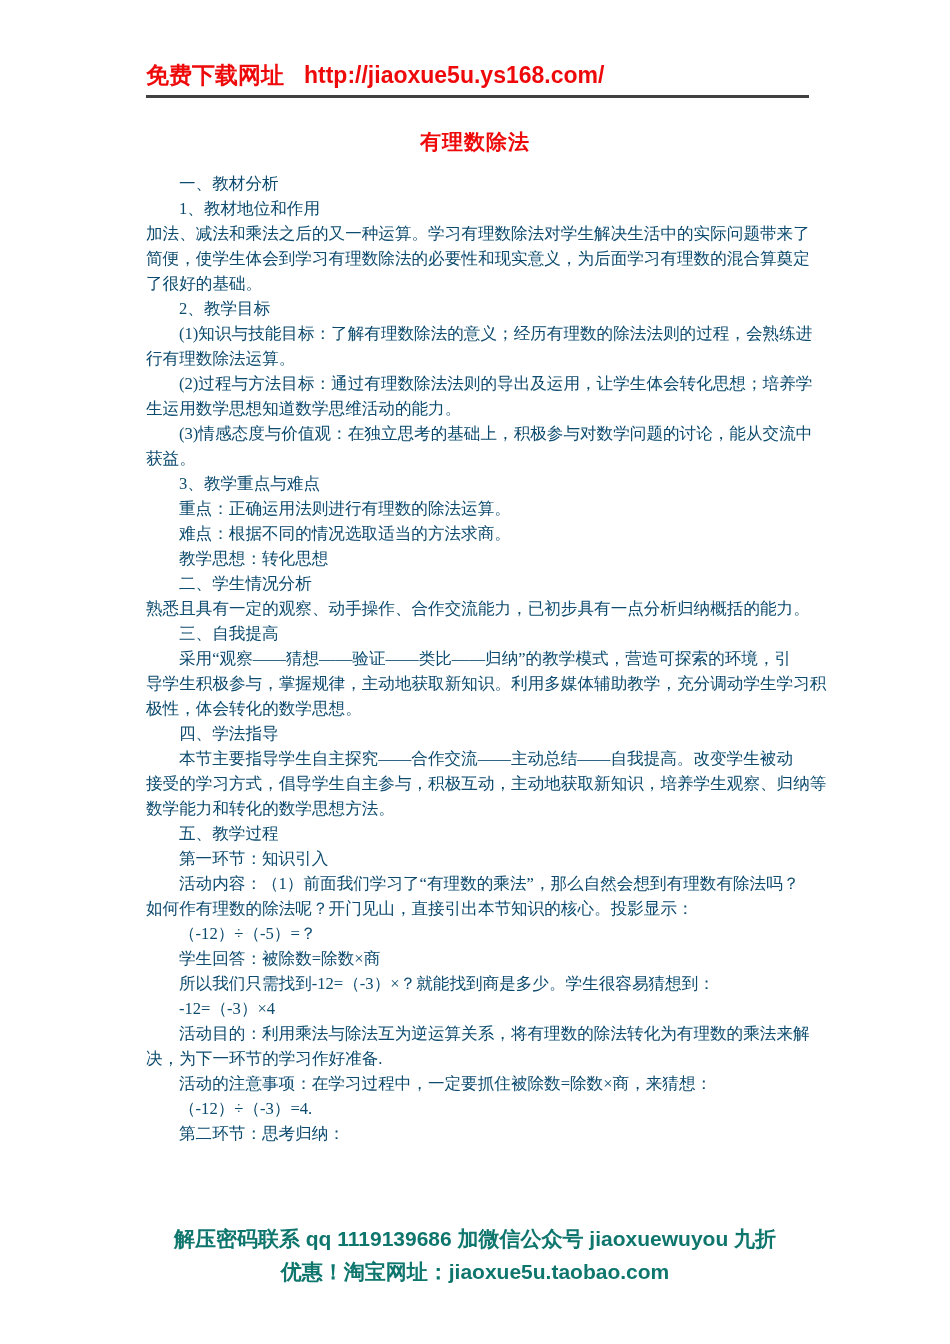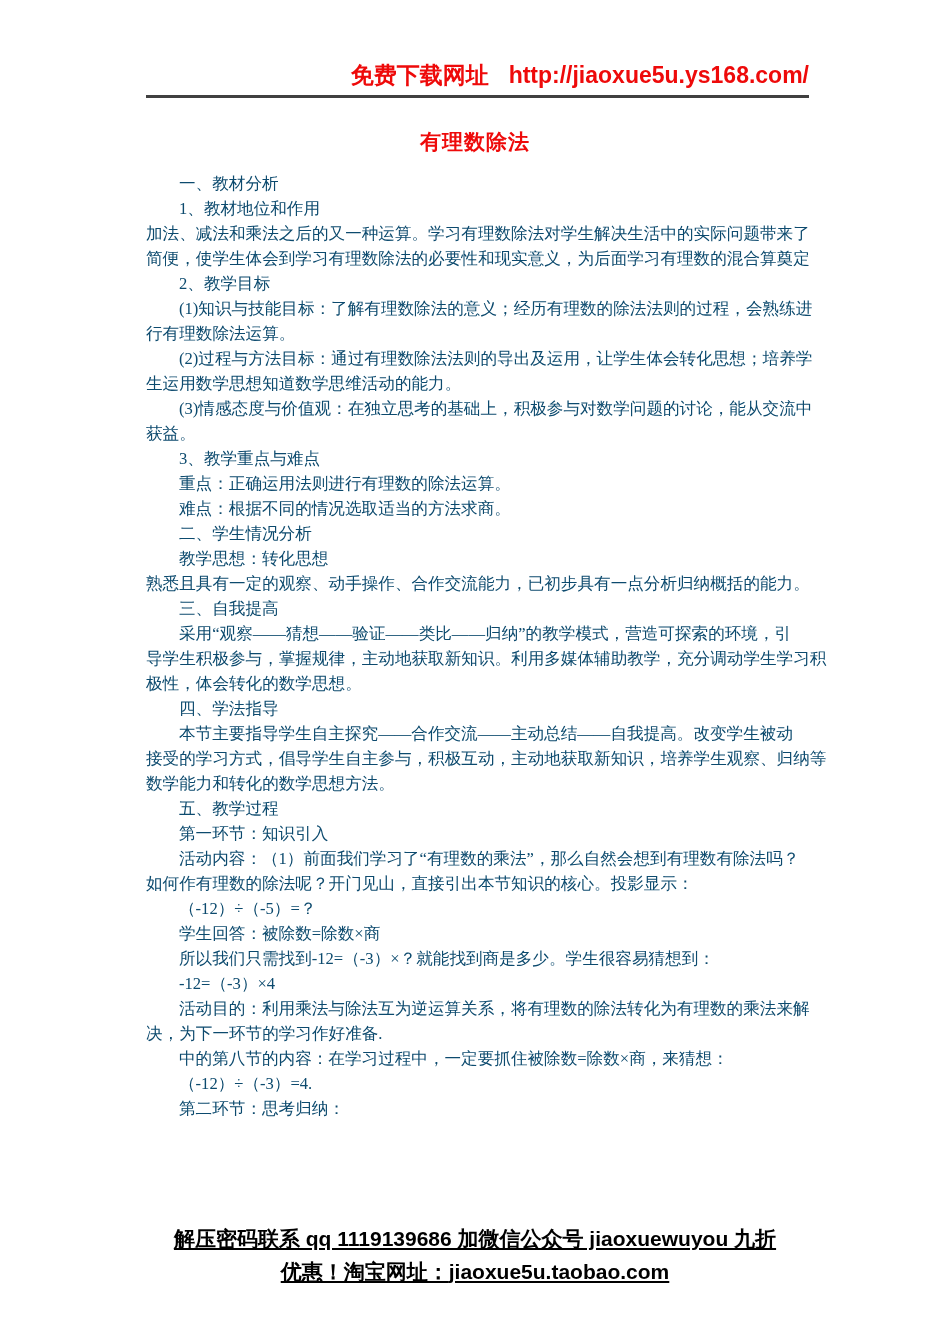--- a/index.html
+++ b/index.html
@@ -10,21 +10,21 @@
     background: #ffffff;
     overflow: hidden;
     font-family: "Liberation Serif", "DejaVu Serif", serif;
   }
   
   .dl-header {
     position: absolute;
     left: 146px;
     top: 60px;
     width: 663px;
-    text-align: right;
+    text-align: left;
     font-family: "Liberation Sans", "DejaVu Sans", sans-serif;
     font-weight: bold;
     font-size: 23px;
     line-height: 30px;
     color: #ee0a0a;
     white-space: nowrap;
   }
   .dl-header .lbl { margin-right: 20px; }
   .header-rule {
     position: absolute;
@@ -87,56 +87,57 @@
 
   <div class="header-rule" style="background: rgb(64, 64, 64);"></div>
 
   <div class="doc-title" style="color: rgb(238, 10, 10);">有理数除法</div>
 
   <div class="doc-body" id="doc-body" style="color: #0c4a6e;">
       <div class="line indent">一、教材分析</div>
       <div class="line indent">1、教材地位和作用</div>
       <div class="line">加法、减法和乘法之后的又一种运算。学习有理数除法对学生解决生活中的实际问题带来了</div>
       <div class="line">简便，使学生体会到学习有理数除法的必要性和现实意义，为后面学习有理数的混合算奠定</div>
+      <div class="line">了很好的基础。</div>
       <div class="line indent">2、教学目标</div>
       <div class="line indent">(1)知识与技能目标：了解有理数除法的意义；经历有理数的除法法则的过程，会熟练进</div>
       <div class="line">行有理数除法运算。</div>
       <div class="line indent">(2)过程与方法目标：通过有理数除法法则的导出及运用，让学生体会转化思想；培养学</div>
       <div class="line">生运用数学思想知道数学思维活动的能力。</div>
       <div class="line indent">(3)情感态度与价值观：在独立思考的基础上，积极参与对数学问题的讨论，能从交流中</div>
       <div class="line">获益。</div>
       <div class="line indent">3、教学重点与难点</div>
       <div class="line indent">重点：正确运用法则进行有理数的除法运算。</div>
       <div class="line indent">难点：根据不同的情况选取适当的方法求商。</div>
+      <div class="line indent">教学思想：转化思想</div>
       <div class="line indent">二、学生情况分析</div>
-      <div class="line indent">教学思想：转化思想</div>
       <div class="line">熟悉且具有一定的观察、动手操作、合作交流能力，已初步具有一点分析归纳概括的能力。</div>
       <div class="line indent">三、自我提高</div>
       <div class="line indent">采用“观察——猜想——验证——类比——归纳”的教学模式，营造可探索的环境，引</div>
       <div class="line">导学生积极参与，掌握规律，主动地获取新知识。利用多媒体辅助教学，充分调动学生学习积</div>
       <div class="line">极性，体会转化的数学思想。</div>
       <div class="line indent">四、学法指导</div>
       <div class="line indent">本节主要指导学生自主探究——合作交流——主动总结——自我提高。改变学生被动</div>
       <div class="line">接受的学习方式，倡导学生自主参与，积极互动，主动地获取新知识，培养学生观察、归纳等</div>
       <div class="line">数学能力和转化的数学思想方法。</div>
       <div class="line indent">五、教学过程</div>
       <div class="line indent">第一环节：知识引入</div>
       <div class="line indent">活动内容：（1）前面我们学习了“有理数的乘法”，那么自然会想到有理数有除法吗？</div>
       <div class="line">如何作有理数的除法呢？开门见山，直接引出本节知识的核心。投影显示：</div>
       <div class="line indent">（-12）÷（-5）=？</div>
       <div class="line indent">学生回答：被除数=除数×商</div>
       <div class="line indent">所以我们只需找到-12=（-3）×？就能找到商是多少。学生很容易猜想到：</div>
       <div class="line indent">-12=（-3）×4</div>
       <div class="line indent">活动目的：利用乘法与除法互为逆运算关系，将有理数的除法转化为有理数的乘法来解</div>
       <div class="line">决，为下一环节的学习作好准备.</div>
-      <div class="line indent">中的第八节的内容：在学习过程中，一定要抓住被除数=除数×商，来猜想：</div>
+      <div class="line indent">活动的注意事项：在学习过程中，一定要抓住被除数=除数×商，来猜想：</div>
       <div class="line indent">（-12）÷（-3）=4.</div>
       <div class="line indent">第二环节：思考归纳：</div>
     </div>
 
-  <div class="site-footer" style="color: #000000; text-decoration: underline;">
+  <div class="site-footer" style="color: #0f766e;">
     <div>解压密码联系 qq 1119139686  加微信公众号 jiaoxuewuyou  九折</div>
     <div>
       <span>优惠！淘宝网址：</span><span>jiaoxue5u.taobao.com</span>
     </div>
   </div>
 
 </div>
 
 </body></html>

